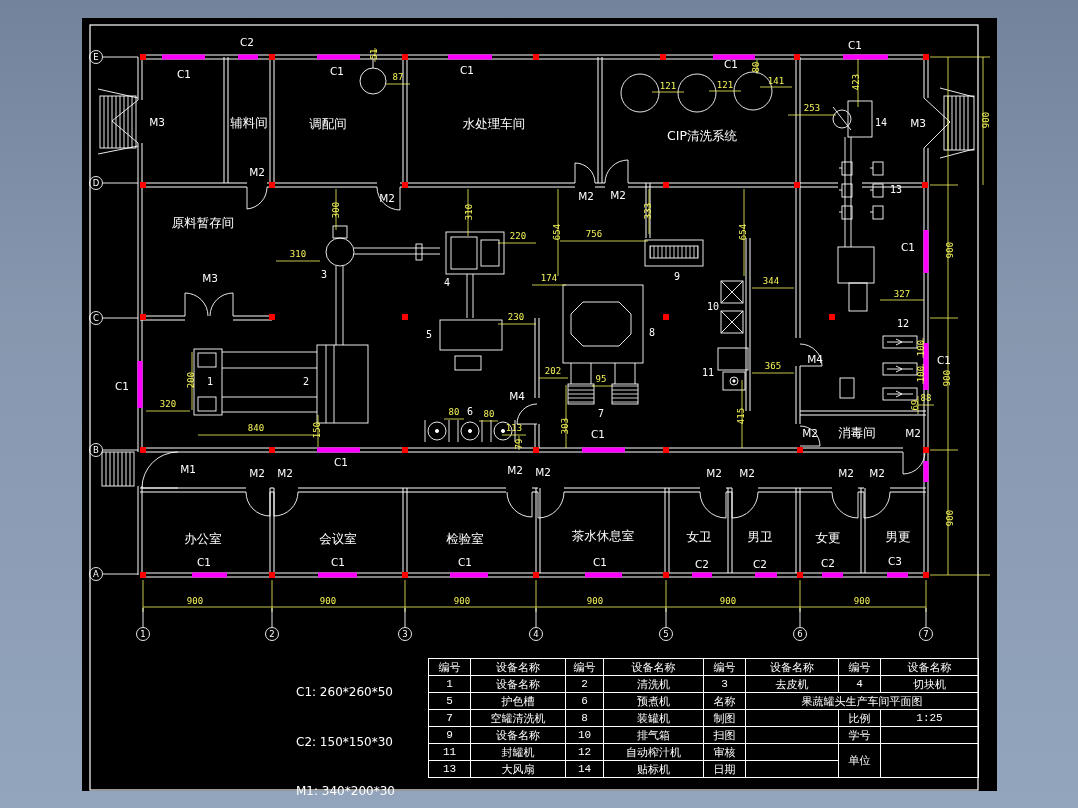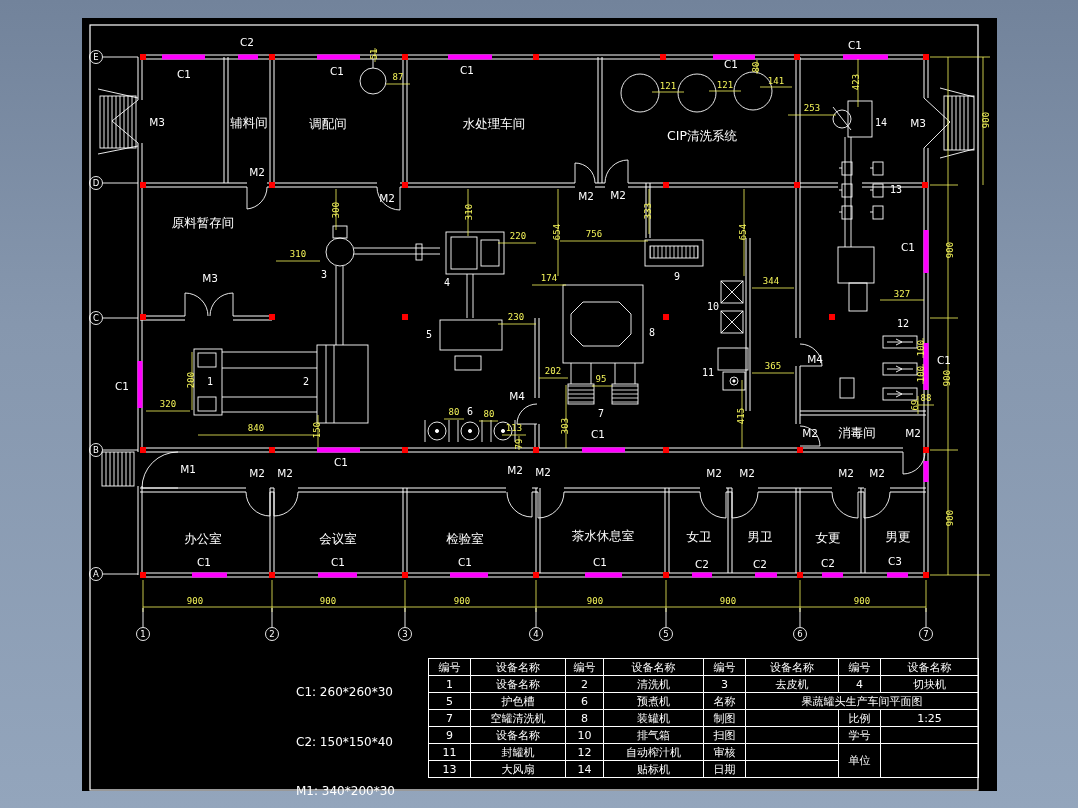--- a/index.html
+++ b/index.html
@@ -13,21 +13,21 @@
   .r{font-size:12.5px;text-anchor:middle;}
   .n{font-size:10px;text-anchor:middle;font-family:"DejaVu Sans Mono","Liberation Mono",monospace;}
   .d{font-size:9px;text-anchor:middle;fill:#f6f65a;font-family:"DejaVu Sans Mono","Liberation Mono",monospace;}
   .g{font-size:8.5px;text-anchor:middle;}
   .legend{position:absolute;left:296px;top:651px;color:#fff;font-size:12px;line-height:16.5px;
     font-family:"DejaVu Sans","Liberation Sans",sans-serif;white-space:pre;}
   .tblwrap{position:absolute;left:428px;top:658px;width:550px;}
   table.tb{border-collapse:collapse;table-layout:fixed;width:550px;color:#fff;
     font-size:11px;font-family:"DejaVu Sans","Liberation Sans",sans-serif;}
   table.tb td,table.tb th{border:1px solid #fff;height:16px;padding:0 1px;text-align:center;
-    font-weight:normal;overflow:hidden;white-space:nowrap;}
+    font-weight:normal;overflow:hidden;white-space:nowrap;font-family:Liberation Mono, monospace;}
 </style>
 </head>
 <body>
 
 <div class="screen">
   <div class="canvas"></div>
 
   <svg width="1078" height="808" viewBox="0 0 1078 808">
     <defs>
       <pattern id="hatchV" width="4" height="6" patternUnits="userSpaceOnUse">
@@ -430,22 +430,22 @@
       <text class="d" transform="rotate(-90 921 348)" x="921" y="351">100</text>
       <text class="d" transform="rotate(-90 921 374)" x="921" y="377">100</text>
       <text class="d" transform="rotate(-90 915 405)" x="915" y="408">69</text>
       <text class="d" transform="rotate(-90 950 250)" x="950" y="253">900</text>
       <text class="d" transform="rotate(-90 947 378)" x="947" y="381">900</text>
       <text class="d" transform="rotate(-90 950 518)" x="950" y="521">900</text>
     </g>
   </svg>
 
   <div class="legend">
-    <div>C1: 260*260*30</div>
-    <div>C2: 150*150*40</div>
+    <div>C1: 260*260*50</div>
+    <div>C2: 150*150*30</div>
     <div>M1: 340*200*30</div>
     
     
     
   </div>
 
   <div class="tblwrap">
     <table class="tb">
       <colgroup>
         <col style="width:42px">

